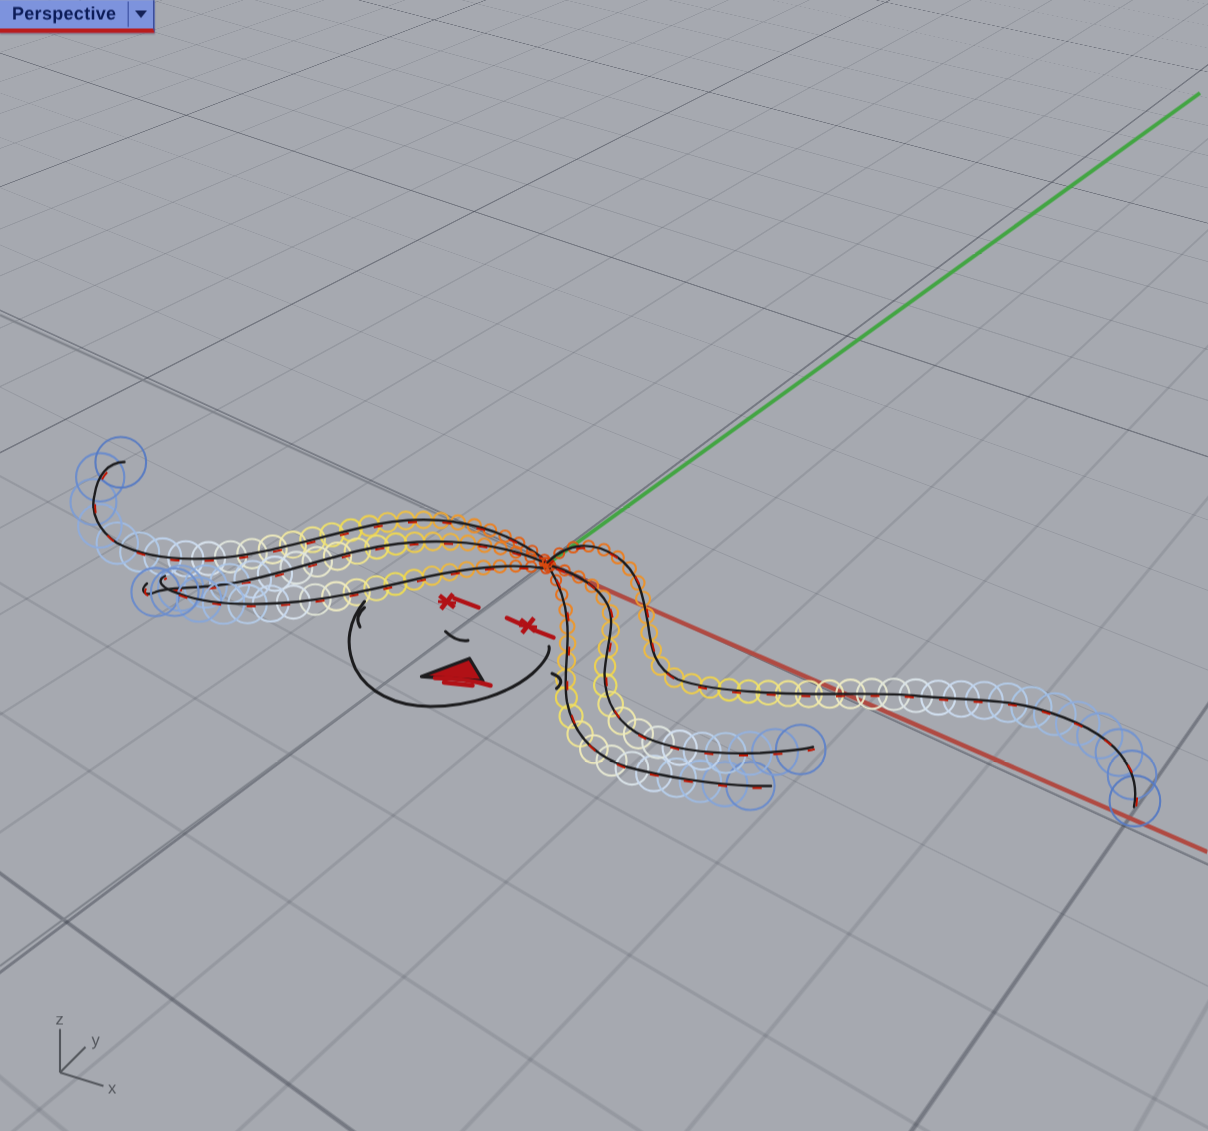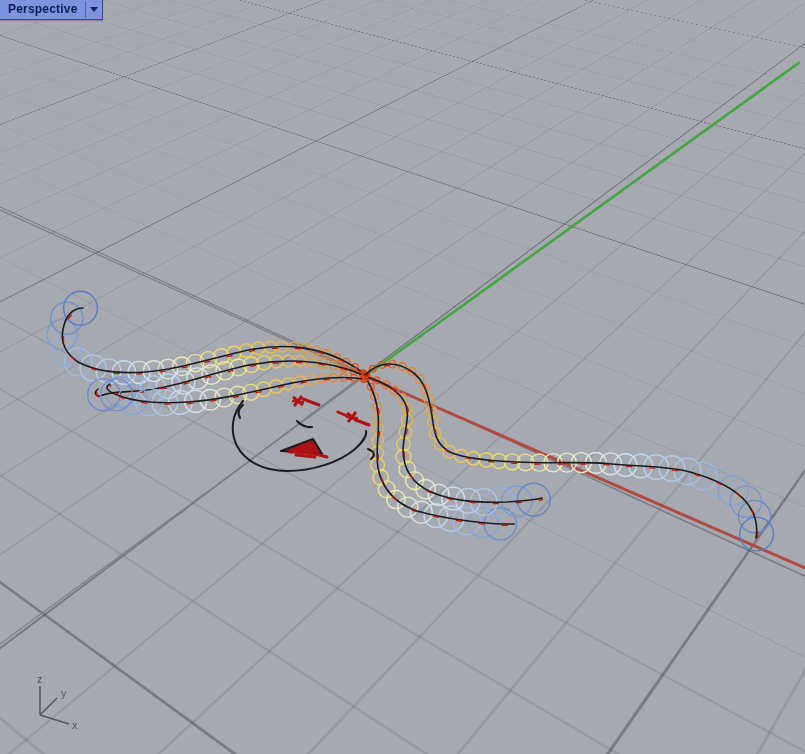--- a/index.html
+++ b/index.html
@@ -19,21 +19,21 @@
       repeating-linear-gradient(0deg,   rgba(55,60,72,0.34) 0 2px, transparent 2px 400px),
       repeating-linear-gradient(90deg,  rgba(55,60,72,0.34) 0 2px, transparent 2px 400px),
       repeating-linear-gradient(0deg,   rgba(55,60,72,0.15) 0 1.5px, transparent 1.5px 80px),
       repeating-linear-gradient(90deg,  rgba(55,60,72,0.15) 0 1.5px, transparent 1.5px 80px);
   }
   .scene{position:absolute;left:0;top:0;}
   .vp-label{
     position:absolute;left:0;top:0;height:19px;
     display:flex;align-items:center;
     background:#7d93dd;
-    border-right:1px solid #3c4e9b;border-bottom:1px solid #b91c1c;
+    border-right:1px solid #3c4e9b;border-bottom:3px solid #b91c1c;
     padding:0 0 0 8px;cursor:pointer;user-select:none;
     box-shadow:0 1px 1px rgba(30,40,80,0.25);
   }
   .vp-label .title{
     font-size:12px;font-weight:bold;color:#0c1c58;letter-spacing:0.2px;
     padding-right:7px;line-height:19px;
   }
   .vp-label .sep{width:1px;height:17px;background:#4a5fae;}
   .vp-label .arrow-box{
     width:16px;height:19px;display:flex;align-items:center;justify-content:center;

